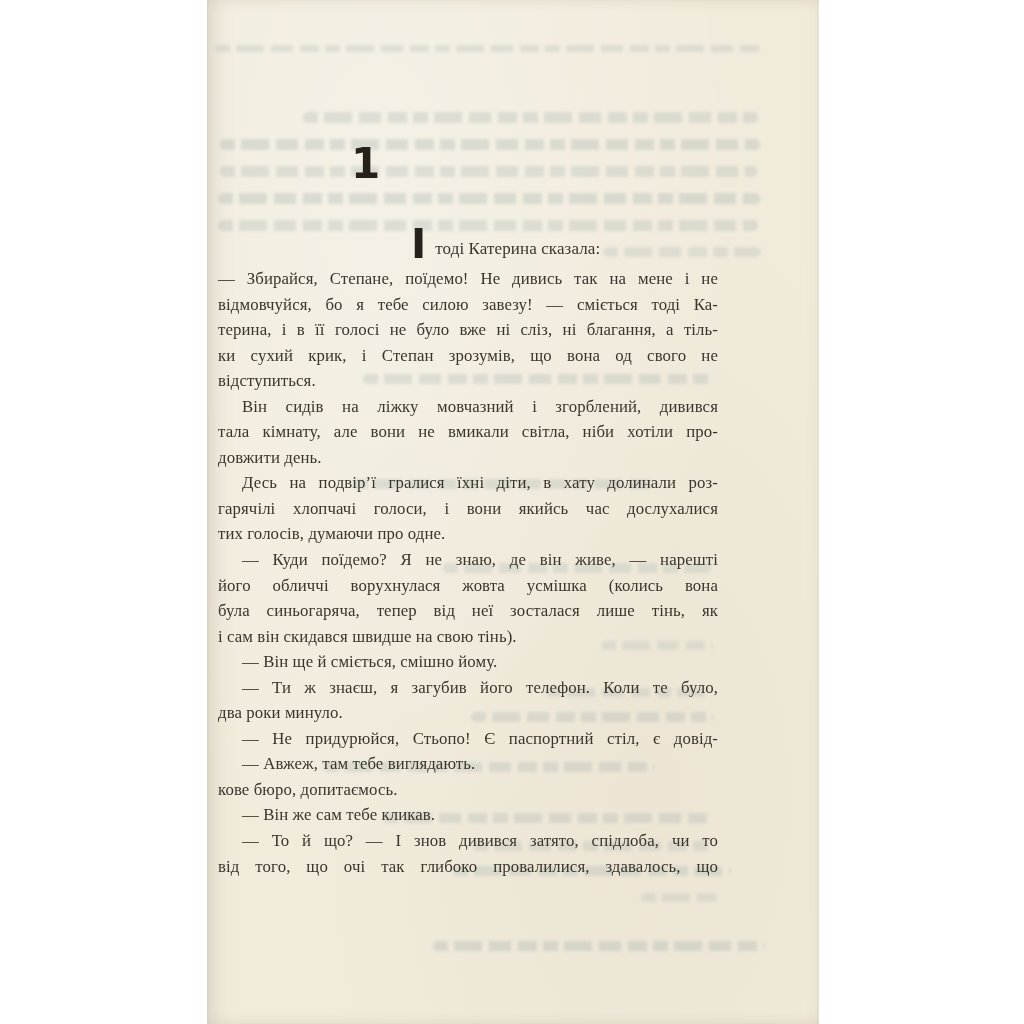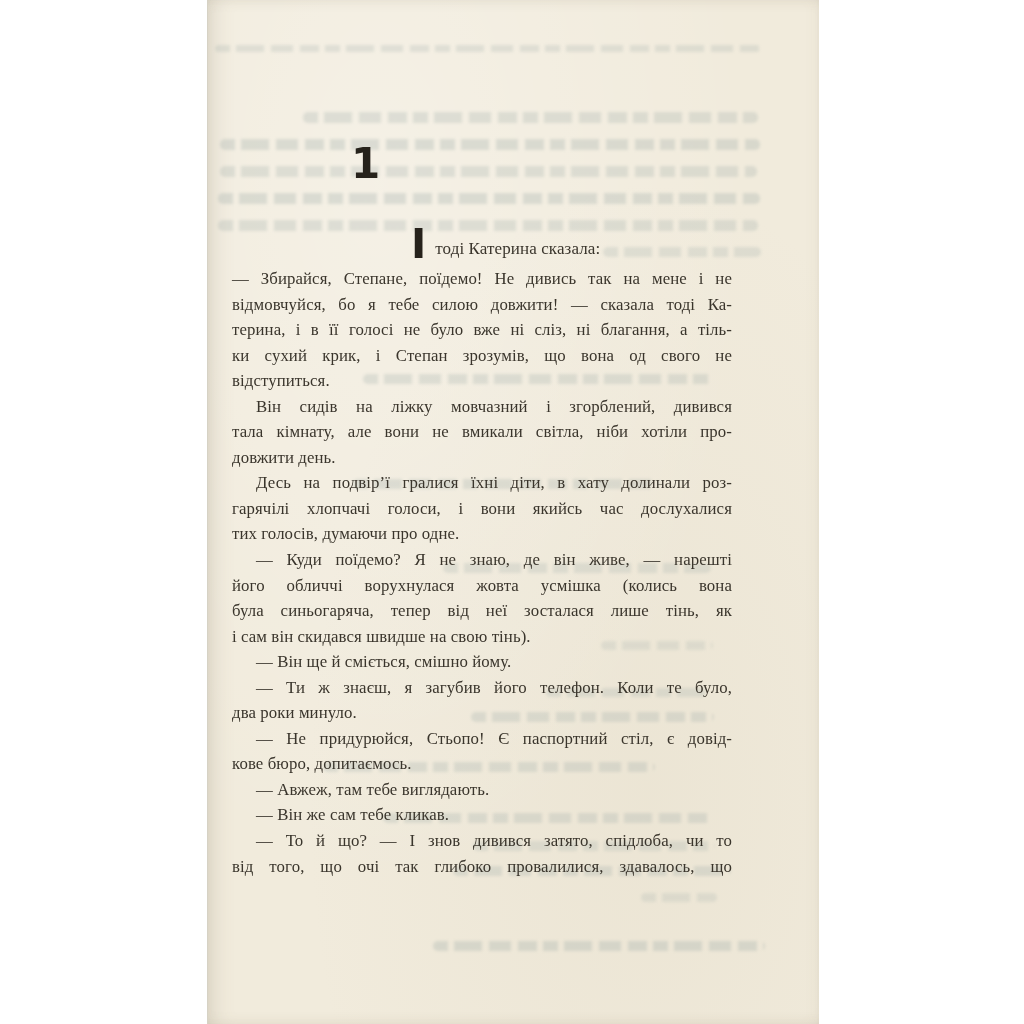--- a/index.html
+++ b/index.html
@@ -70,21 +70,21 @@
     display: inline-block;
     vertical-align: -4px;
   }
   .opening-line .opening-text {
     font-size: 17px;
     letter-spacing: 0.1px;
     margin-top: 40px;
   }
   .text-block {
     position: absolute;
-    left: 24px; top: 266px;
+    left: 10px; top: 266px;
     width: 500px;
     color: var(--ink, #3a352c);
     font-size: 16.8px;
     line-height: 25.55px;
     letter-spacing: 0.1px;
     z-index: 2;
   }
   .line {
     text-align: justify;
     text-align-last: justify;
@@ -127,39 +127,39 @@
       </div>
 
     <div class="chapter-number">1</div>
 
     <div class="opening-line">
       <span class="drop-cap">І</span><span class="opening-text">тоді Катерина сказала:</span>
     </div>
 
     <div class="text-block" id="text-block">
         <div class="line">— Збирайся, Степане, поїдемо! Не дивись так на мене і не</div>
-        <div class="line">відмовчуйся, бо я тебе силою довжити! — сказала тоді Ка-</div>
+        <div class="line">відмовчуйся, бо я тебе силою завезу! — сміється тоді Ка-</div>
         <div class="line">терина, і в її голосі не було вже ні сліз, ні благання, а тіль-</div>
         <div class="line">ки сухий крик, і Степан зрозумів, що вона од свого не</div>
         <div class="line last">відступиться.</div>
         <div class="line indent">Він сидів на ліжку мовчазний і згорблений, дивився</div>
         <div class="line">тала кімнату, але вони не вмикали світла, ніби хотіли про-</div>
         <div class="line last">довжити день.</div>
         <div class="line indent">Десь на подвір’ї гралися їхні діти, в хату долинали роз-</div>
         <div class="line">гарячілі хлопчачі голоси, і вони якийсь час дослухалися</div>
         <div class="line last">тих голосів, думаючи про одне.</div>
         <div class="line indent">— Куди поїдемо? Я не знаю, де він живе, — нарешті</div>
         <div class="line">його обличчі ворухнулася жовта усмішка (колись вона</div>
         <div class="line">була синьогаряча, тепер від неї зосталася лише тінь, як</div>
         <div class="line last">і сам він скидався швидше на свою тінь).</div>
         <div class="line last indent">— Він ще й сміється, смішно йому.</div>
         <div class="line indent">— Ти ж знаєш, я загубив його телефон. Коли те було,</div>
         <div class="line last">два роки минуло.</div>
         <div class="line indent">— Не придурюйся, Стьопо! Є паспортний стіл, є довід-</div>
+        <div class="line last indent">— Авжеж, там тебе виглядають.</div>
         <div class="line last">кове бюро, допитаємось.</div>
-        <div class="line last indent">— Авжеж, там тебе виглядають.</div>
         <div class="line last indent">— Він же сам тебе кликав.</div>
         <div class="line indent">— То й що? — І знов дивився затято, спідлоба, чи то</div>
         <div class="line">від того, що очі так глибоко провалилися, здавалось, що</div>
       </div>
 
   </div>
 </div>
 
 </body></html>

